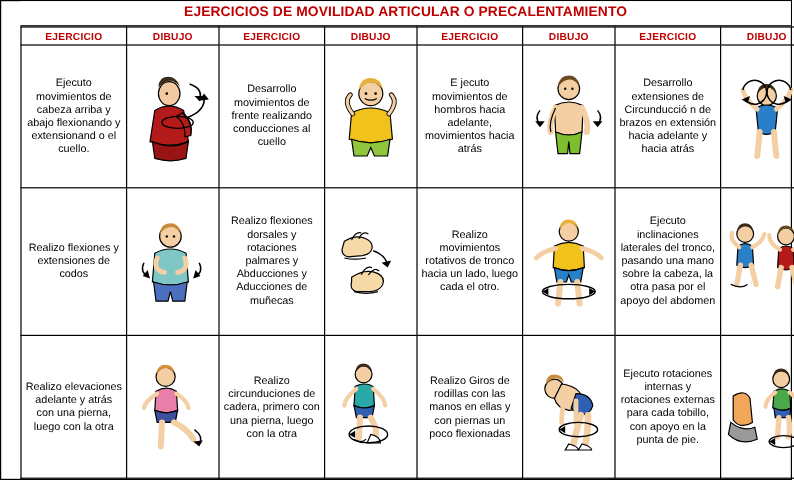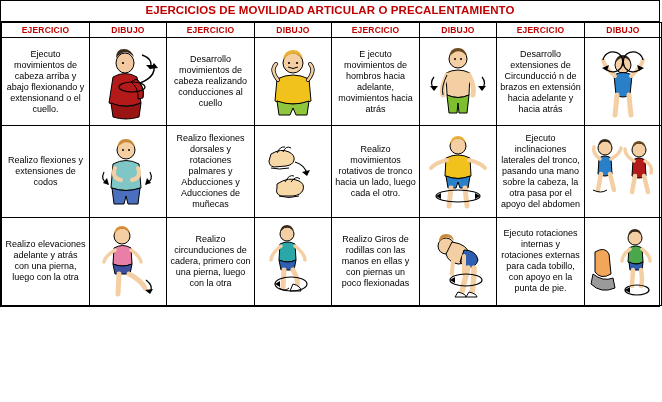--- a/index.html
+++ b/index.html
@@ -3,24 +3,24 @@
 <meta charset="utf-8">
 <style>
   html,body{margin:0;padding:0;}
   body{
     width:662px;height:402px;
     background:#ffffff;
     font-family:"Liberation Sans", sans-serif;
     overflow:hidden;
   }
   .sheet{
-    width:660px;height:307px;
+    width:660px;height:400px;
     border:1px solid #000;
     box-sizing:border-box;
-    display:flex;flex-direction:column;
+    display:flex;flex-direction:column;padding-left:16px;
   }
   .title-bar{
     border-bottom:1px solid #000;
     padding:3px 0 4px 0;
     text-align:center;
     background:#fff;
   }
   .title-line1{
     font-size:11.5px;font-weight:bold;color:#c00000;letter-spacing:.1px;
     line-height:13px;
@@ -117,21 +117,21 @@
 
               <path d="M50 12 q12 4 8 14" fill="none" stroke="#000" stroke-width="1.4"></path>
               <polygon points="58,26 54,22 62,22" fill="#000"></polygon>
               <path d="M48 40 q16 -6 14 -18" fill="none" stroke="#000" stroke-width="1.4"></path>
               <polygon points="62,20 58,26 66,25" fill="#000"></polygon>
               <ellipse cx="40" cy="44" rx="13" ry="5" fill="none" stroke="#000" stroke-width="1.2"></ellipse>
             </svg>
           </div>
         </td>
 
-        <td class="txt">Desarrollo movimientos de cabeza realizando conducciones al cuello</td>
+        <td class="txt">Desarrollo movimientos de frente realizando conducciones al cuello</td>
         <td class="img">
           <div class="cellimg">
             <svg width="72" height="78" viewBox="0 0 72 78">
               <circle cx="36" cy="20" r="10" fill="#f5cfa4" stroke="#000" stroke-width="1"></circle>
               <path d="M26 17 q10 -12 20 -1 q-2 -9 -10 -9 q-9 0 -10 10z" fill="#e8b23a"></path>
               <circle cx="32" cy="20" r="1.1" fill="#000"></circle>
               <circle cx="40" cy="20" r="1.1" fill="#000"></circle>
               <path d="M31 24 q5 3 10 0" fill="none" stroke="#000" stroke-width="1"></path>
 
               <path d="M20 36 q16 -8 32 0 l2 22 q-18 6 -36 0z" fill="#f2c21c" stroke="#000" stroke-width="1"></path>

